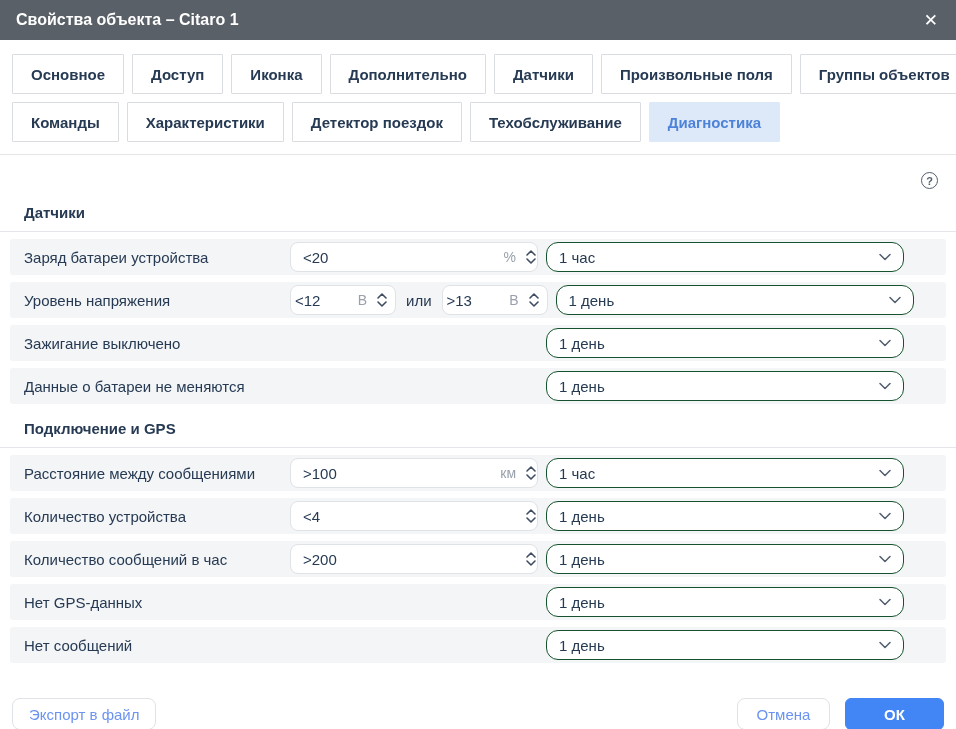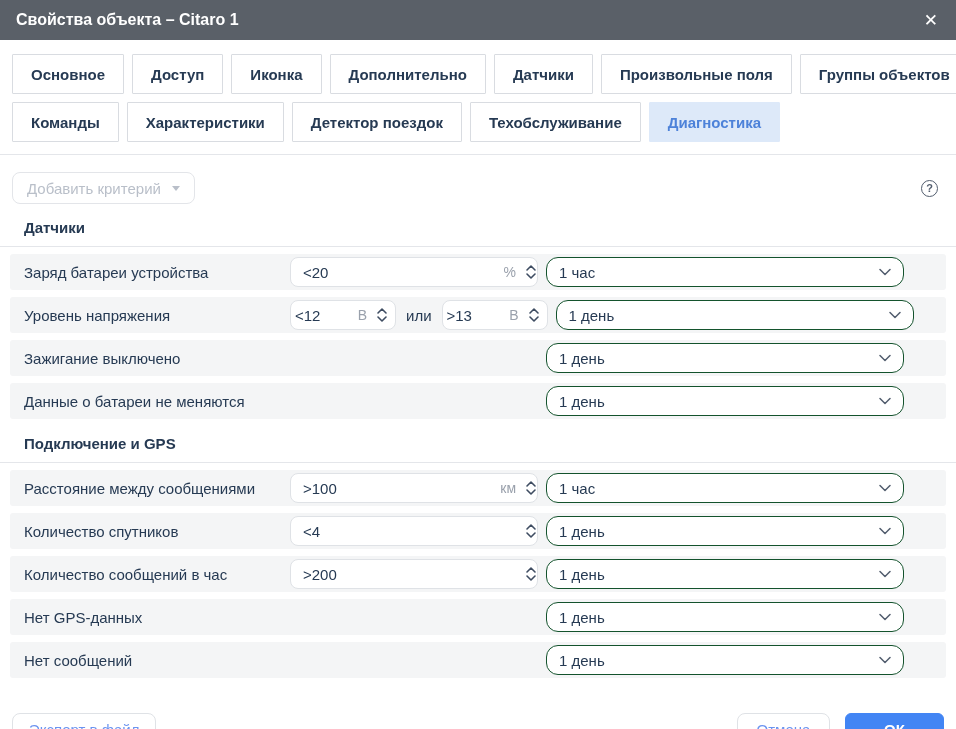--- a/index.html
+++ b/index.html
@@ -109,24 +109,20 @@
   <div class="tabs-row" id="tabs-row-1">
       <div class="tab">Команды</div>
       <div class="tab">Характеристики</div>
       <div class="tab">Детектор поездок</div>
       <div class="tab">Техобслуживание</div>
       <div class="tab active">Диагностика</div>
     </div>
   <div class="tabs-sep"></div>
 
   <div class="toolbar">
-    <button class="add-btn" disabled="">
-      <span>Добавить критерий</span>
-      <span class="caret-down"></span>
-    </button>
     <span class="help-circle">?</span>
   </div>
 
   <div id="sections">
       <div class="section-title">Датчики</div>
       <div class="section-rows">
         <div class="crit-row">
           <span class="crit-label">Заряд батареи устройства</span>
           <div class="crit-controls">
             <div class="input-box large">
@@ -229,21 +225,21 @@
               <span>1 час</span>
               <span class="chev">
                 <svg width="12" height="8" viewBox="0 0 12 8" fill="none">
                   <polyline points="1,1.5 6,6.5 11,1.5" stroke="#525d6e" stroke-width="1.5" stroke-linecap="round" stroke-linejoin="round"></polyline>
                 </svg>
               </span>
             </div>
           </div>
         </div>
         <div class="crit-row">
-          <span class="crit-label">Количество спутников</span>
+          <span class="crit-label">Количество устройства</span>
           <div class="crit-controls">
             <div class="input-box large">
               <input type="text" value="&lt;4" style="">
               <span class="spinner">
                 <svg width="12" height="16" viewBox="0 0 12 16" fill="none">
                   <polyline points="2,6 6,2 10,6" stroke="#3e4c61" stroke-width="1.6" stroke-linecap="round" stroke-linejoin="round"></polyline>
                   <polyline points="2,10 6,14 10,10" stroke="#3e4c61" stroke-width="1.6" stroke-linecap="round" stroke-linejoin="round"></polyline>
                 </svg>
               </span>
             </div>

